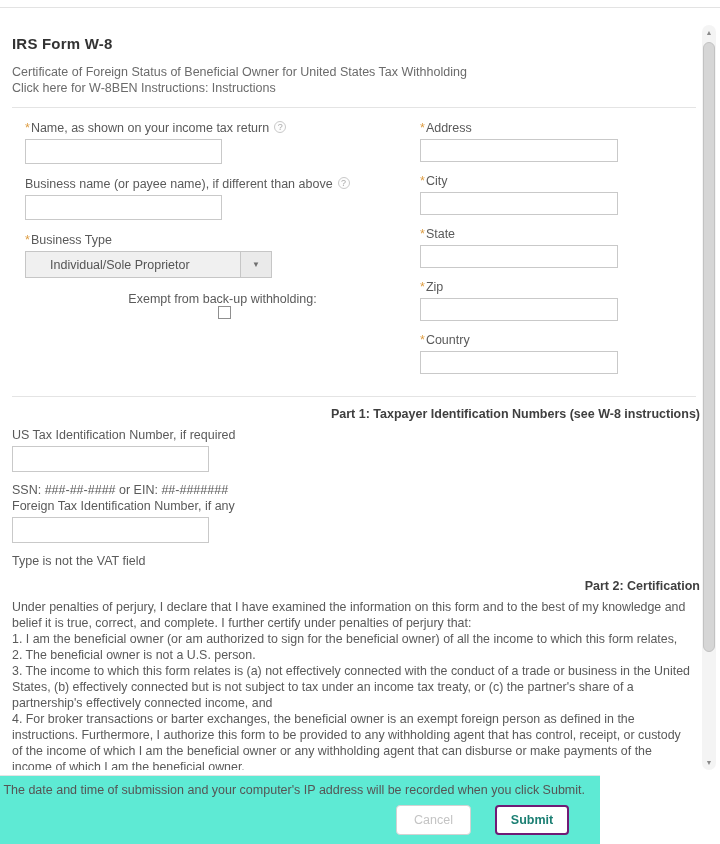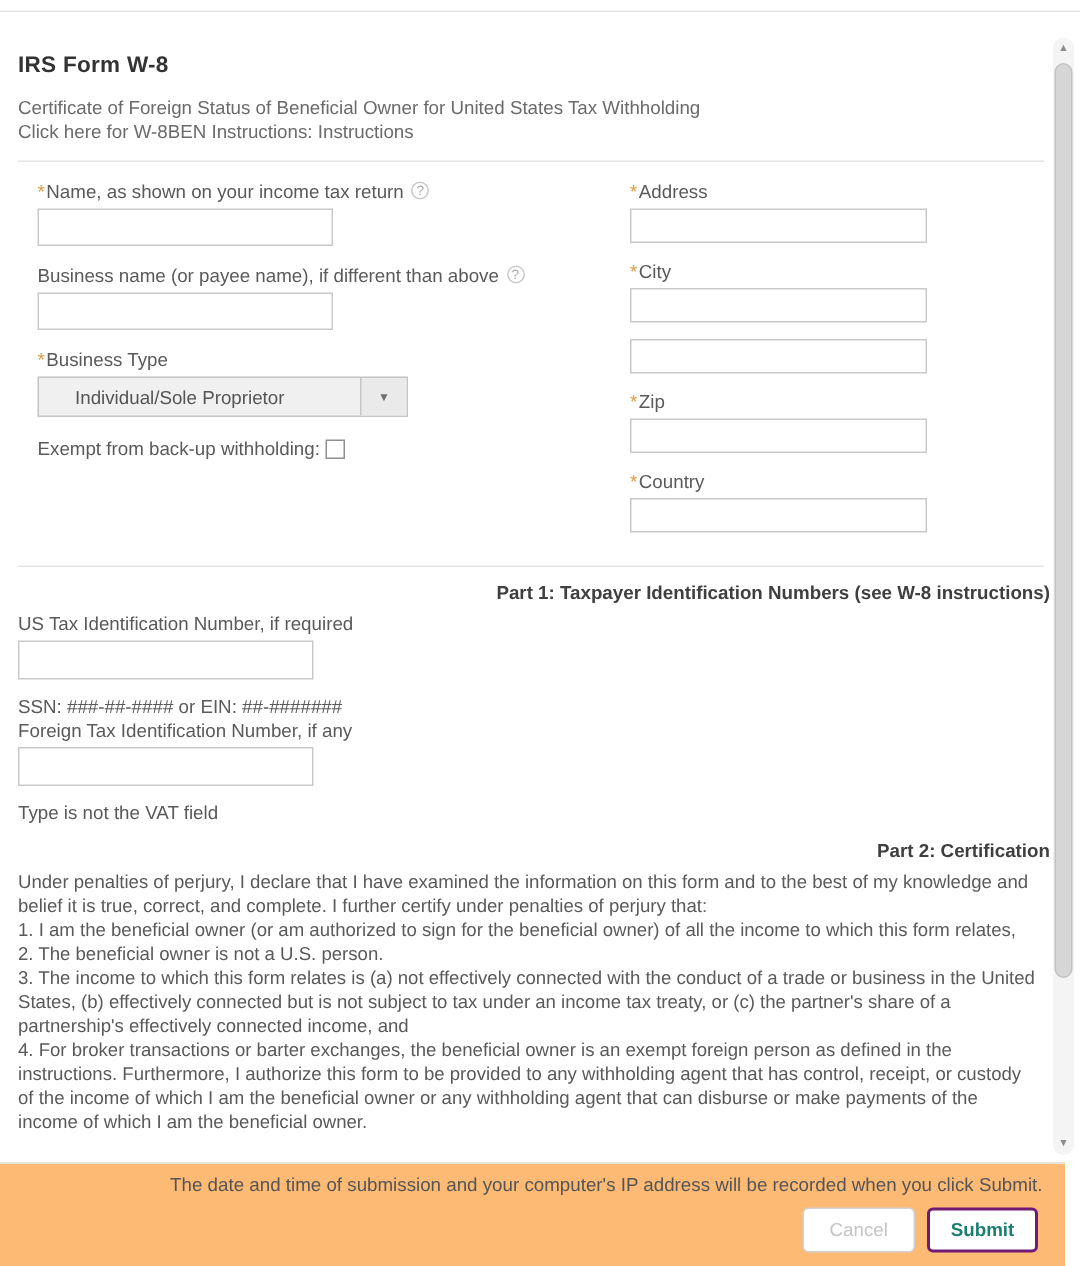--- a/index.html
+++ b/index.html
@@ -47,21 +47,21 @@
     width: 247px; height: 27px; margin-bottom: 14px;
     border: 1px solid #c6c6c6; background: #f0f0f0;
     display: flex; align-items: center; cursor: pointer;
   }
   .select .sel-value { flex: 1; font-size: 12.5px; color: #555; padding: 0 8px; margin-left: 16px; }
   .select .sel-arrow {
     width: 31px; height: 100%; border-left: 1px solid #c6c6c6;
     background: #eaeaea; color: #6f6f6f; font-size: 8px;
     display: flex; align-items: center; justify-content: center;
   }
-  .exempt-row { font-size: 12.5px; color: #5a5a5a; display: flex; align-items: center; margin-top: 7px; }
+  .exempt-row { font-size: 12.5px; color: #5a5a5a; display: flex; align-items: center; margin-top: 7px; flex-direction: column; }
   .checkbox {
     display: inline-block; width: 13px; height: 13px;
     border: 1px solid #8f8f8f; background: #fff; margin-left: 4px; cursor: pointer;
   }
 
   
   .section { margin-top: 9px; }
   .part-heading { font-size: 12.5px; font-weight: bold; color: #3f3f3f; line-height: 16px; margin: 9px 0 5px 0; text-align: right; }
   .plain-label { font-size: 12.5px; color: #5a5a5a; line-height: 16px; margin-bottom: 3px; }
   .part1 input.text { width: 197px; height: 26px; }
@@ -79,23 +79,23 @@
     color: #8a8a8a; font-size: 7px; text-align: center; line-height: 15px; cursor: pointer;
   }
   .sb-up { top: 0; }
   .sb-down { bottom: 0; }
   .sb-thumb {
     position: absolute; left: 1px; top: 17px; width: 12px; height: 610px;
     background: #d6d6d6; border: 1px solid #c2c2c2; border-radius: 6px; cursor: grab;
   }
 
   
-  .footer { position: absolute; left: 0; top: 775px; width: 710px; height: 69px; border-top: 1px solid #e4e4e4; background: #fdba74; }
+  .footer { position: absolute; left: 0; top: 775px; width: 600px; height: 69px; border-top: 1px solid #e4e4e4; background: #5eead4; }
   .footer-note { font-size: 12.5px; color: #555; text-align: right; padding: 7px 15px 0 0; }
-  .footer-buttons { position: absolute; right: 18px; top: 29px; display: flex; gap: 8px; }
+  .footer-buttons { position: absolute; right: 31px; top: 29px; display: flex; gap: 24px; }
   .btn { font-family: inherit; font-size: 12.5px; border-radius: 4px; height: 30px; cursor: pointer; background: #fff; }
   .btn-cancel { width: 75px; border: 1px solid #d2d2d2; color: #c4c4c4; }
   .btn-submit { width: 74px; border: 2px solid #701a75; color: #1b7f73; font-weight: bold; }
 </style>
 </head>
 <body>
 
 <div class="page">
   <div class="top-line"></div>
 
@@ -127,20 +127,21 @@
         </div>
       </div>
 
       <div class="col-right">
         <div class="field-label"><span class="req">*</span><span>Address</span></div>
         <input class="text" type="text" style="">
 
         <div class="field-label"><span class="req">*</span><span>City</span></div>
         <input class="text" type="text" style="">
 
+        <div class="field-label"><span class="req">*</span><span>State</span></div>
         <input class="text" type="text" style="">
 
         <div class="field-label"><span class="req">*</span><span>Zip</span></div>
         <input class="text" type="text" style="">
 
         <div class="field-label"><span class="req">*</span><span>Country</span></div>
         <input class="text" type="text" style="">
       </div>
     </div>
 

